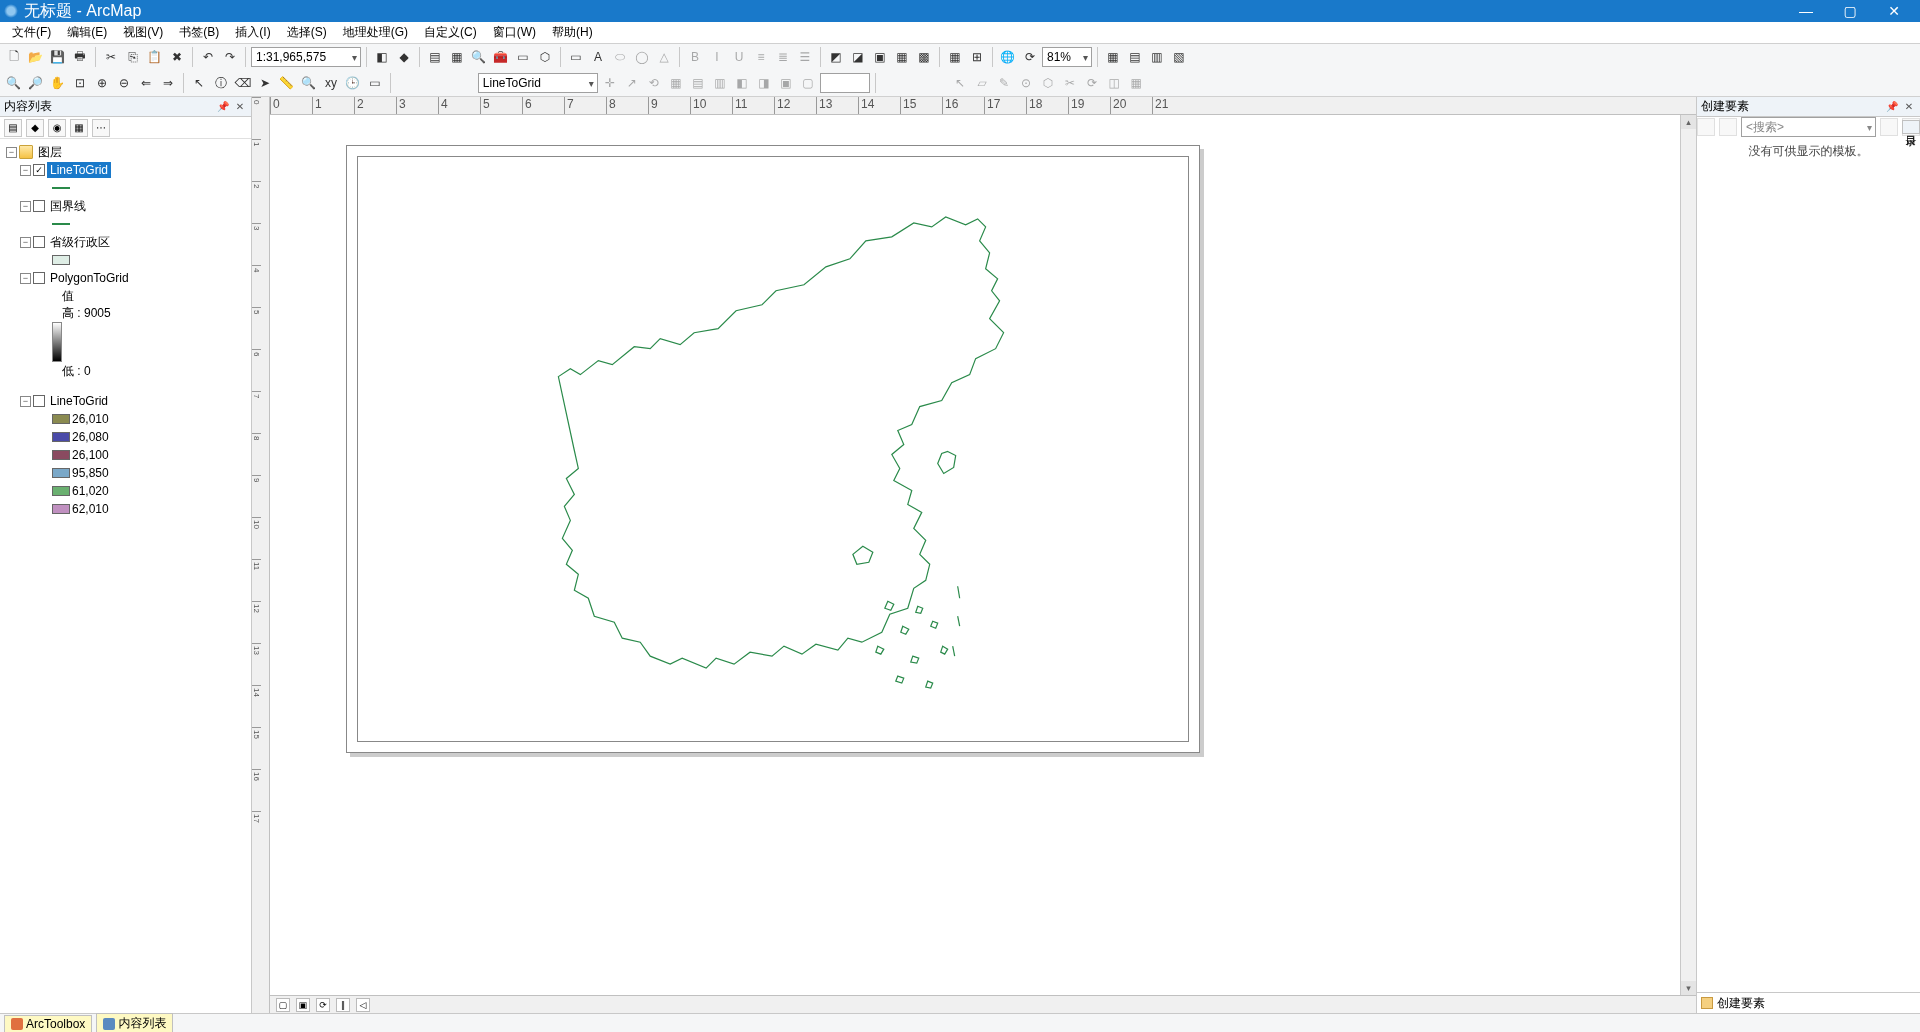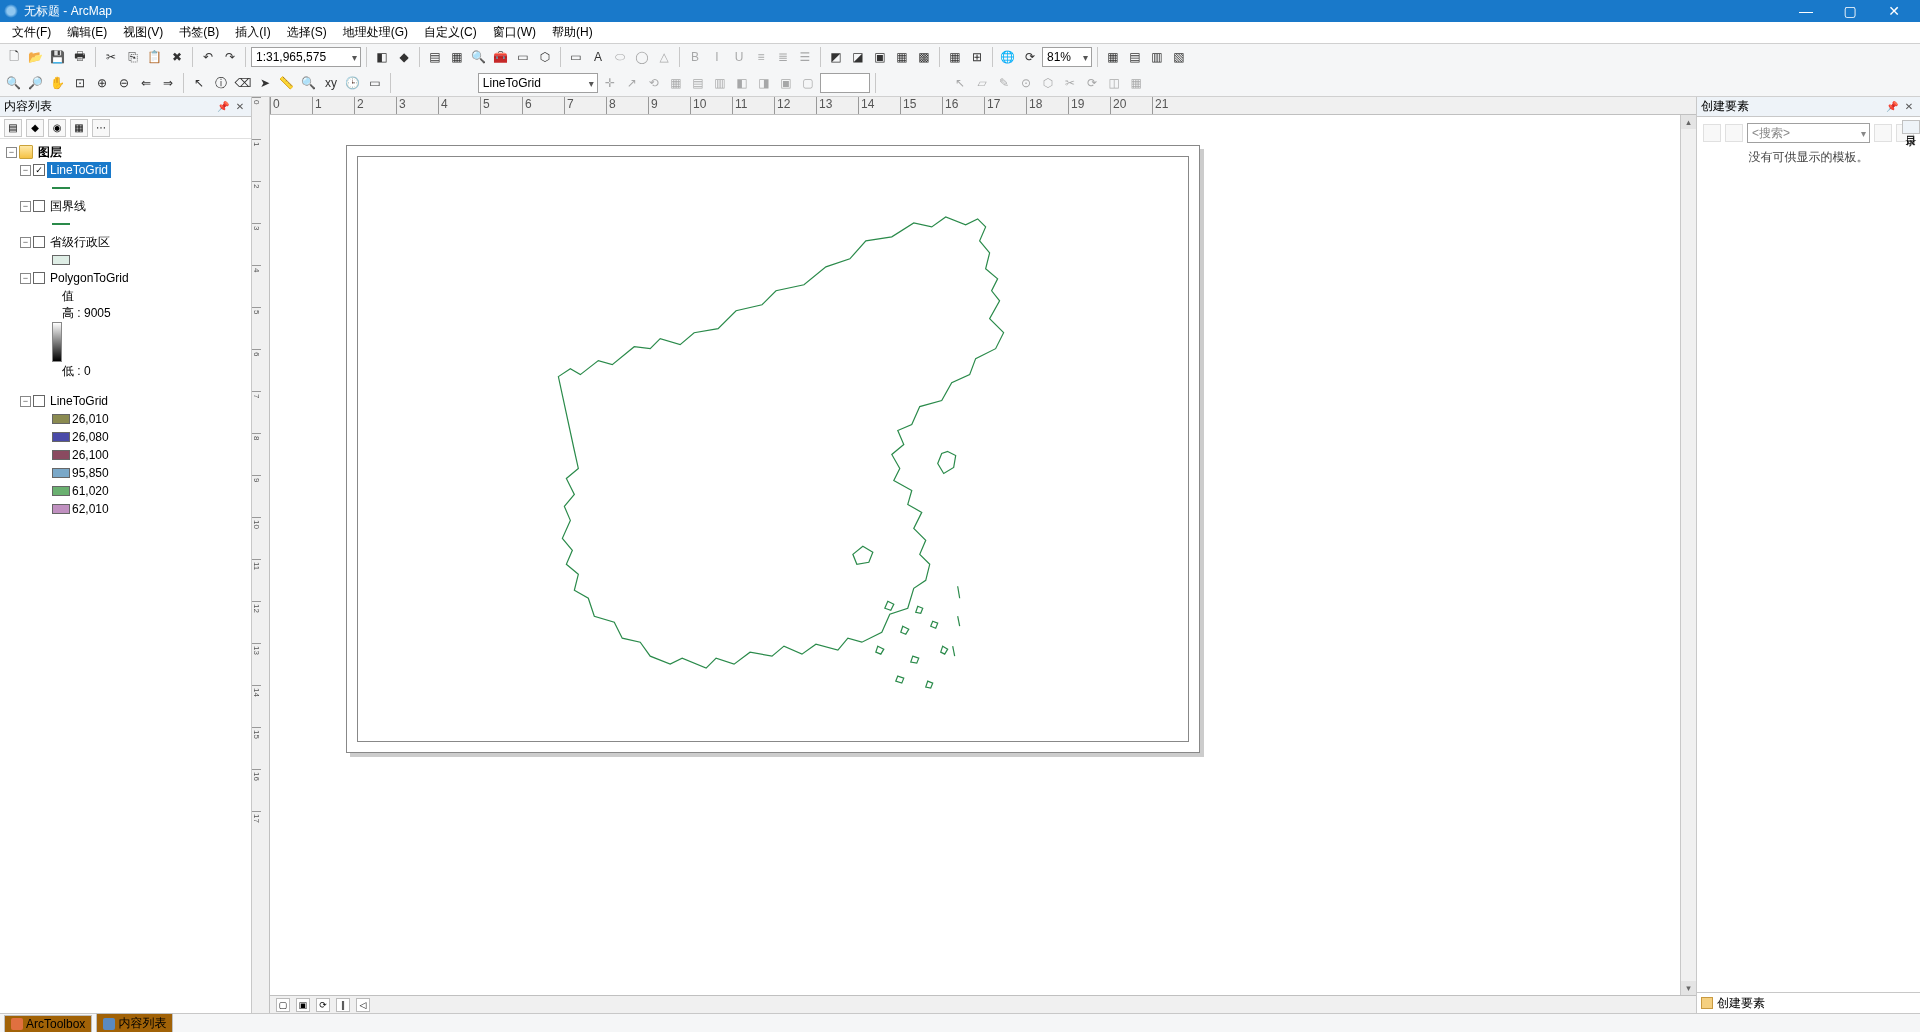--- a/index.html
+++ b/index.html
@@ -1,21 +1,21 @@
 <!DOCTYPE html>
 <html><head>
 <meta charset="utf-8">
 <style>
 * { box-sizing: border-box; margin: 0; padding: 0; font-family: "Microsoft YaHei", "SimSun", Tahoma, sans-serif; font-size: 12px; }
 html, body { width: 1920px; height: 1032px; overflow: hidden; background: #fff; }
 
 
 .titlebar { height: 22px; background: #1979ca; color: #fff; display: flex; align-items: center; padding: 0 4px; }
 .titlebar .app-icon { width: 14px; height: 14px; margin-right: 6px; background: radial-gradient(circle, #8fc7f0 40%, #1979ca 70%); border-radius: 50%; }
-.titlebar .title { flex: 1; font-size: 12px; }
+.titlebar .title { flex: 1; font-size: 16px; }
 .titlebar .win-btn { width: 44px; height: 22px; display: flex; align-items: center; justify-content: center; color: #fff; font-size: 14px; }
 
 
 .menubar { height: 22px; background: #fff; border-bottom: 1px solid #d0d0d0; display: flex; align-items: center; padding: 0 4px; }
 .menubar .menu-item { padding: 2px 8px; cursor: default; }
 
 
 .toolbars { background: #f5f6f7; border-bottom: 1px solid #d0d0d0; }
 .toolbar-row { height: 26px; display: flex; align-items: center; padding: 0 4px; gap: 2px; }
 .tb-sep { width: 1px; height: 20px; background: #c8c8c8; margin: 0 3px; }
@@ -54,40 +54,40 @@
 .map-viewport { flex: 1; position: relative; background: #fff; }
 .h-ruler { height: 18px; background: #f0f0f0; border-bottom: 1px solid #c0c0c0; position: absolute; top: 0; left: 0; right: 0; display: flex; font-size: 8px; color: #555; overflow: hidden; }
 .h-ruler .tick { flex: 0 0 42px; border-left: 1px solid #999; padding-left: 2px; }
 .v-ruler .vtick { height: 42px; border-top: 1px solid #999; font-size: 8px; color: #555; writing-mode: vertical-rl; padding-top: 2px; }
 .page-frame { position: absolute; top: 48px; left: 76px; width: 854px; height: 608px; border: 1px solid #888; box-shadow: 4px 4px 0 #ccc; background: #fff; }
 .page-inner { position: absolute; inset: 10px; border: 1px solid #888; }
 .map-svg { width: 100%; height: 100%; }
 
 
 .right-panel { width: 224px; border-left: 1px solid #c8c8c8; display: flex; flex-direction: column; }
-.right-body { flex: 1; padding: 6px; }
+.right-body { flex: 1; }
 .right-toolbar { display: flex; gap: 4px; align-items: center; margin-bottom: 6px; }
 .right-toolbar .rbtn { width: 18px; height: 18px; border: 1px solid #ccc; background: #f4f4f4; opacity: .6; }
 .search-combo { flex: 1; height: 20px; border: 1px solid #a0a0a0; padding: 0 4px; color: #888; font-size: 11px; display: flex; align-items: center; position: relative; }
 .search-combo::after { content: "▾"; position: absolute; right: 3px; font-size: 10px; }
 .placeholder-msg { text-align: center; color: #444; margin-top: 6px; font-size: 12px; }
 .construct-panel { border-top: 1px solid #c8c8c8; }
 .construct-header { height: 20px; display: flex; align-items: center; padding: 0 4px; font-size: 12px; background: #fff; }
 .construct-body { height: 60px; display: flex; align-items: center; justify-content: center; color: #444; font-size: 12px; }
 
 
 .side-tab { position: absolute; right: 0; top: 120px; width: 18px; background: #eef3f8; border: 1px solid #c0c0c0; writing-mode: vertical-rl; padding: 6px 1px; font-size: 11px; text-align: center; }
 
 
 .map-bottom { position: absolute; bottom: 0; left: 0; right: 0; height: 18px; background: #f0f0f0; border-top: 1px solid #c0c0c0; display: flex; align-items: center; gap: 6px; padding: 0 6px; }
 .map-bottom .mb-btn { width: 14px; height: 14px; border: 1px solid #bbb; background: #fff; display: flex; align-items: center; justify-content: center; font-size: 9px; }
 
 
 .bottom-tabs { height: 20px; border-top: 1px solid #c8c8c8; display: flex; align-items: center; background: #f5f6f7; padding: 0 4px; gap: 4px; }
-.bottom-tab { padding: 1px 6px; border: 1px solid #c0c0c0; background: #a16207; font-size: 11px; display: flex; align-items: center; gap: 3px; }
+.bottom-tab { padding: 1px 6px; border: 1px solid #c0c0c0; background: #fef9c3; font-size: 11px; display: flex; align-items: center; gap: 3px; }
 .bottom-tab .ticon { width: 12px; height: 12px; background: #e07040; border-radius: 2px; }
 
 
 .vscroll { position: absolute; right: 0; top: 18px; bottom: 18px; width: 16px; background: #f0f0f0; border-left: 1px solid #c8c8c8; }
 .vscroll::before,.vscroll::after { content: "▴"; display: block; text-align: center; font-size: 9px; color: #666; height: 14px; line-height: 14px; background: #e4e4e4; }
 .vscroll::after { content: "▾"; position: absolute; bottom: 0; width: 100%; }
 
 svg .outline { fill: none; stroke: #2a8a4a; stroke-width: 1.2; }
 </style>
 </head>
@@ -237,21 +237,21 @@
       <div class="toc-btn">▤</div>
       <div class="toc-btn">◆</div>
       <div class="toc-btn">◉</div>
       <div class="toc-btn">▦</div>
       <div class="toc-btn">⋯</div>
     </div>
     <div class="toc-tree">
       <div class="tree-row">
         <span class="tree-toggle">−</span>
         <span class="tree-icon folder-icon"></span>
-        <span class="tree-label" style="font-weight:bold">图层</span>
+        <span class="tree-label" style="font-weight:normal">图层</span>
       </div>
 
       <div class="tree-row" style="padding-left:18px">
         <span class="tree-toggle">−</span>
         <span class="tree-checkbox checked"></span>
         <span class="tree-label selected">LineToGrid</span>
       </div>
       <div class="tree-row" style="padding-left:50px">
         <span class="line-swatch" style="background:#2a8a4a"></span>
       </div>

